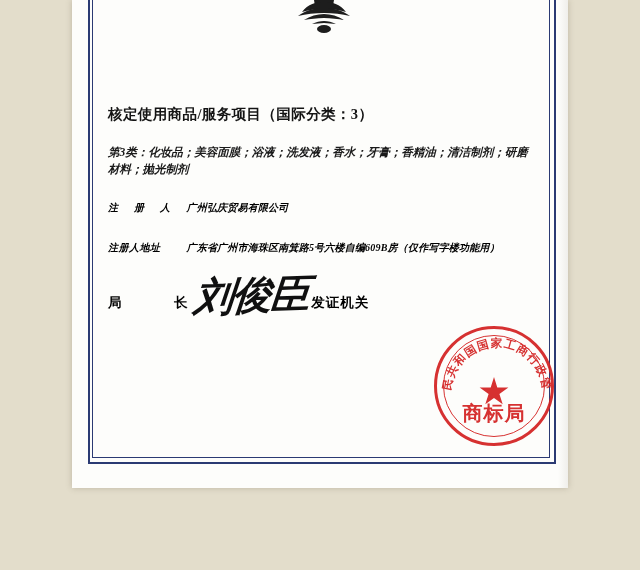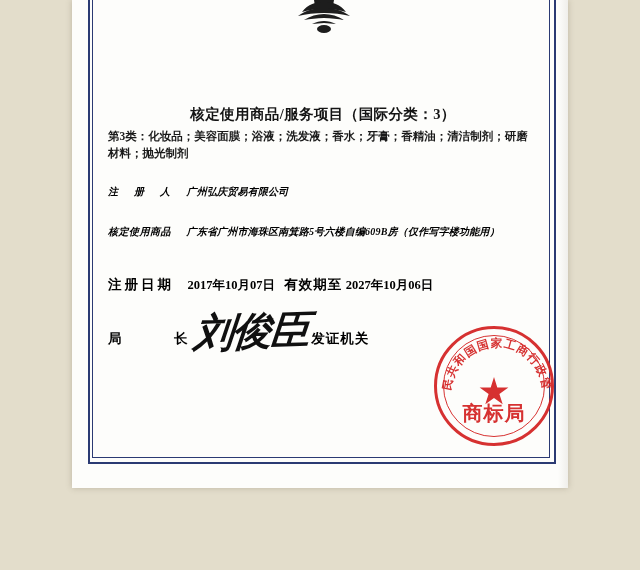--- a/index.html
+++ b/index.html
@@ -54,34 +54,34 @@
     height: 60px;
   }
   .content {
     position: absolute;
     left: 108px;
     top: 104px;
     width: 430px;
   }
   .line {
     color: #141414;
-    text-align: center;
   }
   .row-head {
     font-size: 14.5px;
     font-weight: bold;
     letter-spacing: 0.4px;
     line-height: 20px;
   }
   .goods-block {
-    margin-top: 4px;
+    margin-top: 20px;
     font-size: 11.5px;
     line-height: 17px;
     font-weight: bold;
     color: #1a1a1a;
+    font-style: italic;
   }
   .field {
     margin-top: 20px;
     font-size: 10px;
     line-height: 20px;
     white-space: nowrap;
     font-style: italic;
   }
   .flabel {
     font-weight: bold;
@@ -242,30 +242,24 @@
     <div class="goods-block">
       <div>第3类：化妆品；美容面膜；浴液；洗发液；香水；牙膏；香精油；清洁制剂；研磨材料；抛光制剂</div>
     </div>
 
     <div class="field">
       <span class="flabel w-reg">注　册　人</span>
       <span class="fvalue">广州弘庆贸易有限公司</span>
     </div>
 
     <div class="field">
-      <span class="flabel w-addr">核定使用商品</span>
+      <span class="flabel w-addr">注册人地址</span>
       <span class="fvalue">广东省广州市海珠区南箕路5号六楼自编609B房（仅作写字楼功能用）</span>
     </div>
 
-    <div class="date-row">
-      <span class="flabel">注册日期</span>
-      <span class="date-num">2017年10月07日</span>
-      <span class="mid-label">有效期至</span>
-      <span class="date-num">2027年10月06日</span>
-    </div>
 
     <div class="sign-row">
       <span class="flabel">局　　　长</span>
       <span class="signature">刘俊臣</span>
       <span class="issuer">发证机关</span>
     </div>
 
   </div>
 
   <div class="seal">

